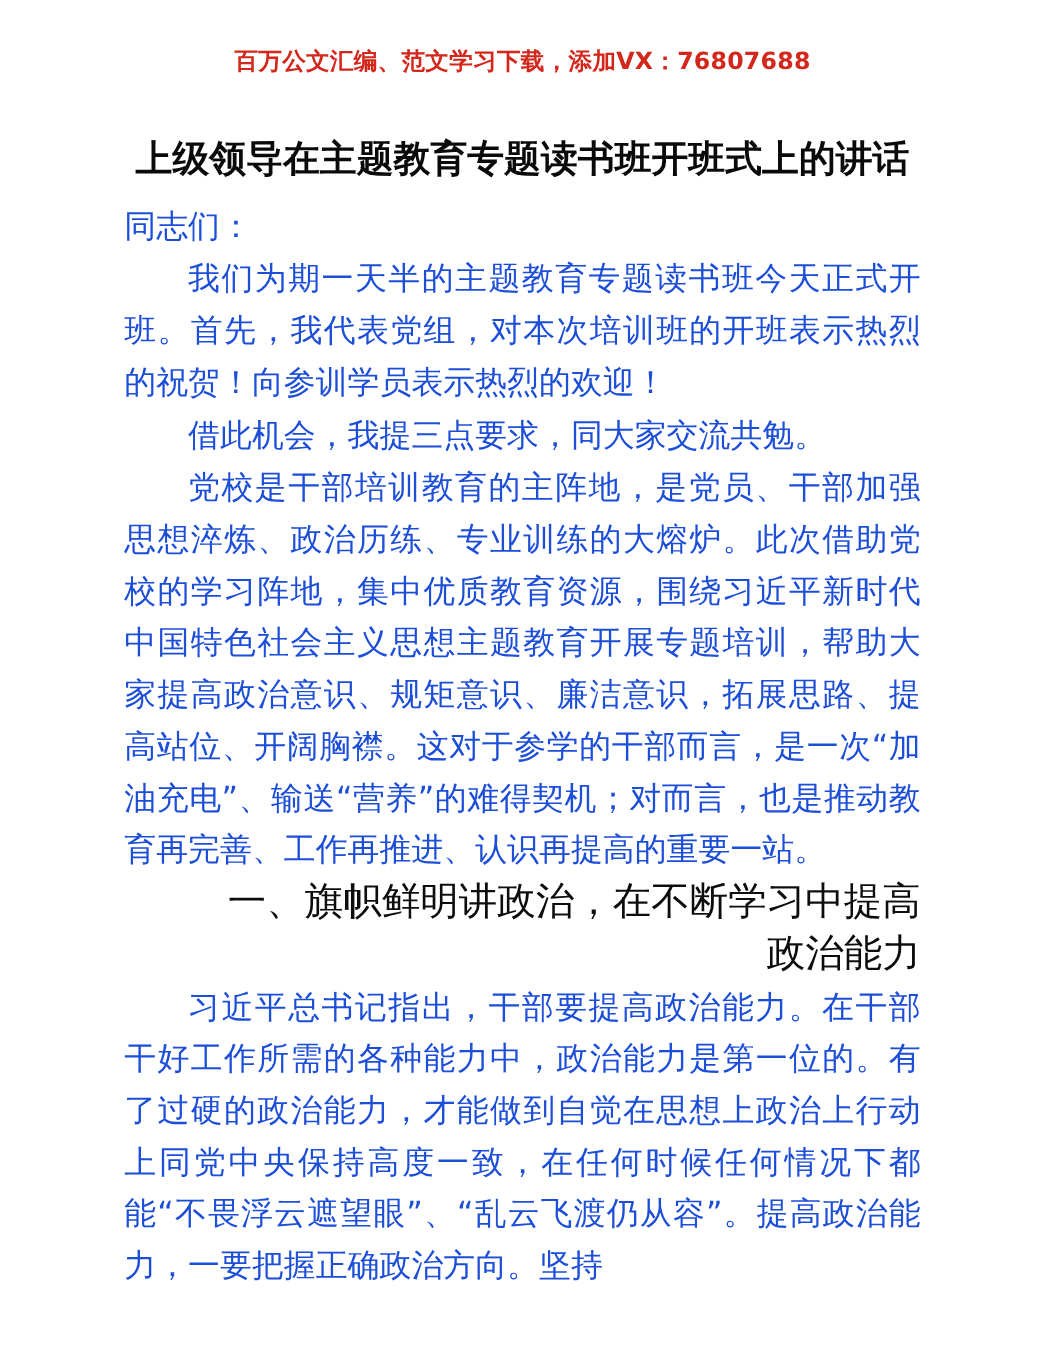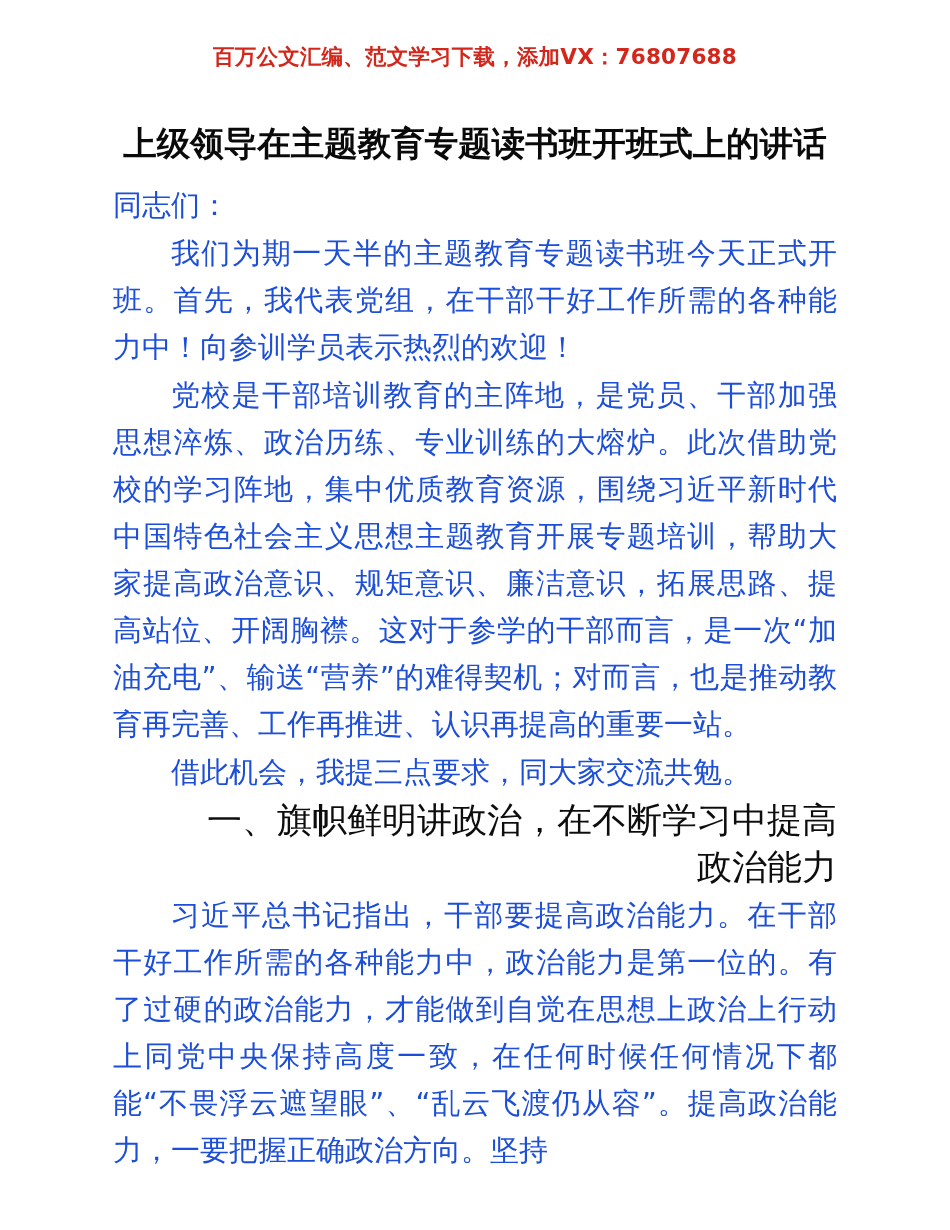--- a/index.html
+++ b/index.html
@@ -94,25 +94,25 @@
   <div class="promo-header">
     <span class="promo-text">百万公文汇编、范文学习下载，添加VX：76807688</span>
   </div>
 
   <div class="doc-body">
 
     <h1 class="doc-title">上级领导在主题教育专题读书班开班式上的讲话</h1>
 
     <p class="doc-para no-indent">同志们：</p>
 
-    <p class="doc-para">我们为期一天半的主题教育专题读书班今天正式开班。首先，我代表党组，在干部干好工作所需的各种能力中！向参训学员表示热烈的欢迎！</p>
+    <p class="doc-para">我们为期一天半的主题教育专题读书班今天正式开班。首先，我代表党组，对本次培训班的开班表示热烈的祝贺！向参训学员表示热烈的欢迎！</p>
+
+    <p class="doc-para">借此机会，我提三点要求，同大家交流共勉。</p>
 
     <p class="doc-para">党校是干部培训教育的主阵地，是党员、干部加强思想淬炼、政治历练、专业训练的大熔炉。此次借助党校的学习阵地，集中优质教育资源，围绕习近平新时代中国特色社会主义思想主题教育开展专题培训，帮助大家提高政治意识、规矩意识、廉洁意识，拓展思路、提高站位、开阔胸襟。这对于参学的干部而言，是一次“加油充电”、输送“营养”的难得契机；对而言，也是推动教育再完善、工作再推进、认识再提高的重要一站。</p>
-
-    <p class="doc-para">借此机会，我提三点要求，同大家交流共勉。</p>
 
     <p class="doc-heading">一、旗帜鲜明讲政治，在不断学习中提高政治能力</p>
 
     <p class="doc-para">习近平总书记指出，干部要提高政治能力。在干部干好工作所需的各种能力中，政治能力是第一位的。有了过硬的政治能力，才能做到自觉在思想上政治上行动上同党中央保持高度一致，在任何时候任何情况下都能“不畏浮云遮望眼”、“乱云飞渡仍从容”。提高政治能力，一要把握正确政治方向。坚持</p>
 
   </div>
 
 </div>
 
 </body></html>

